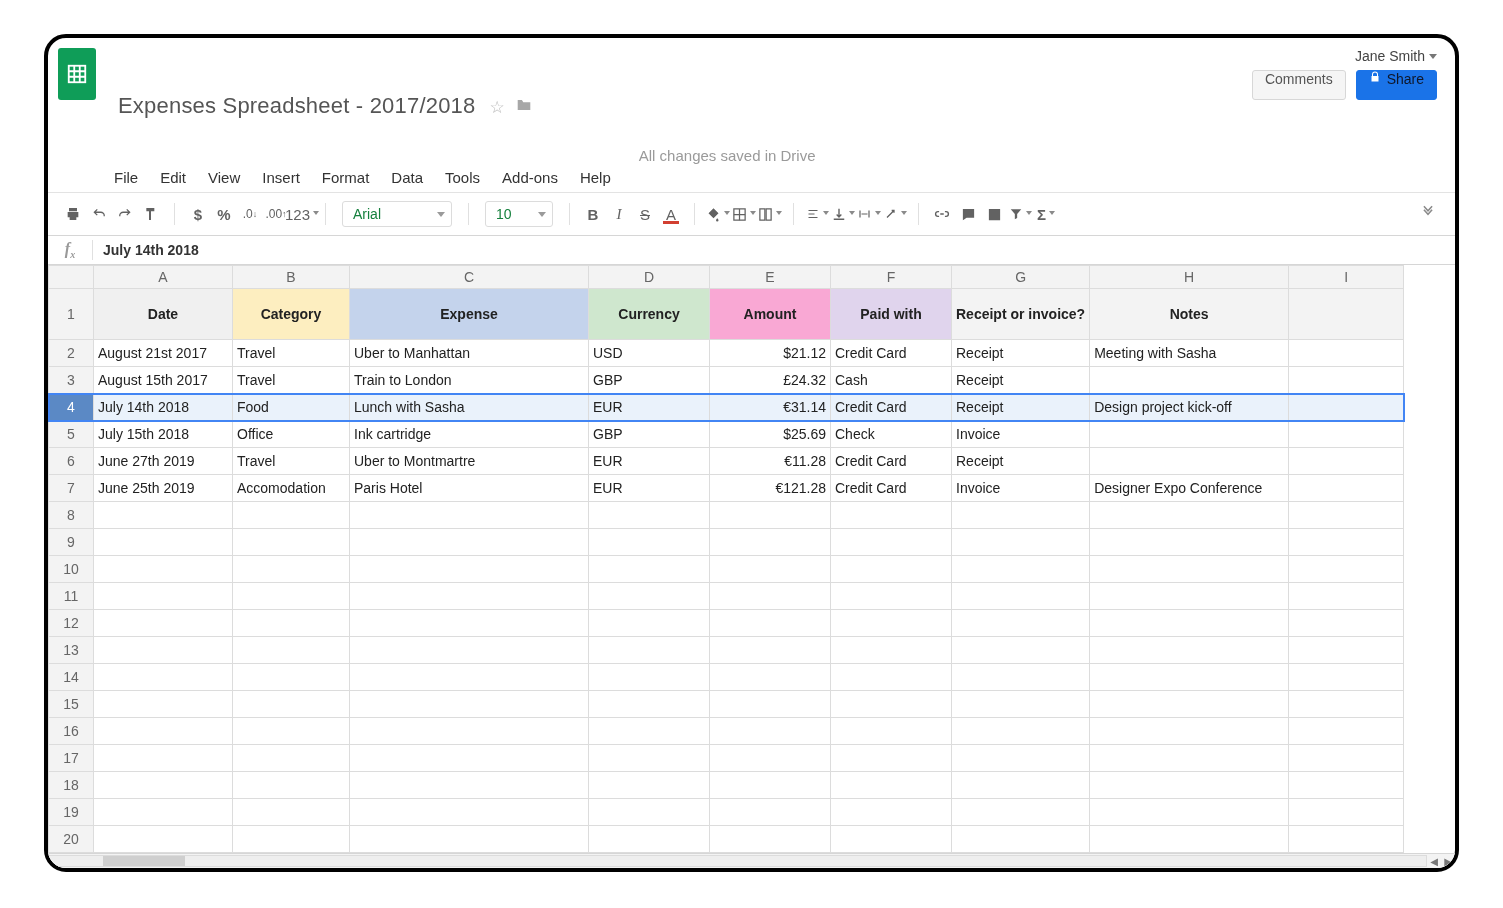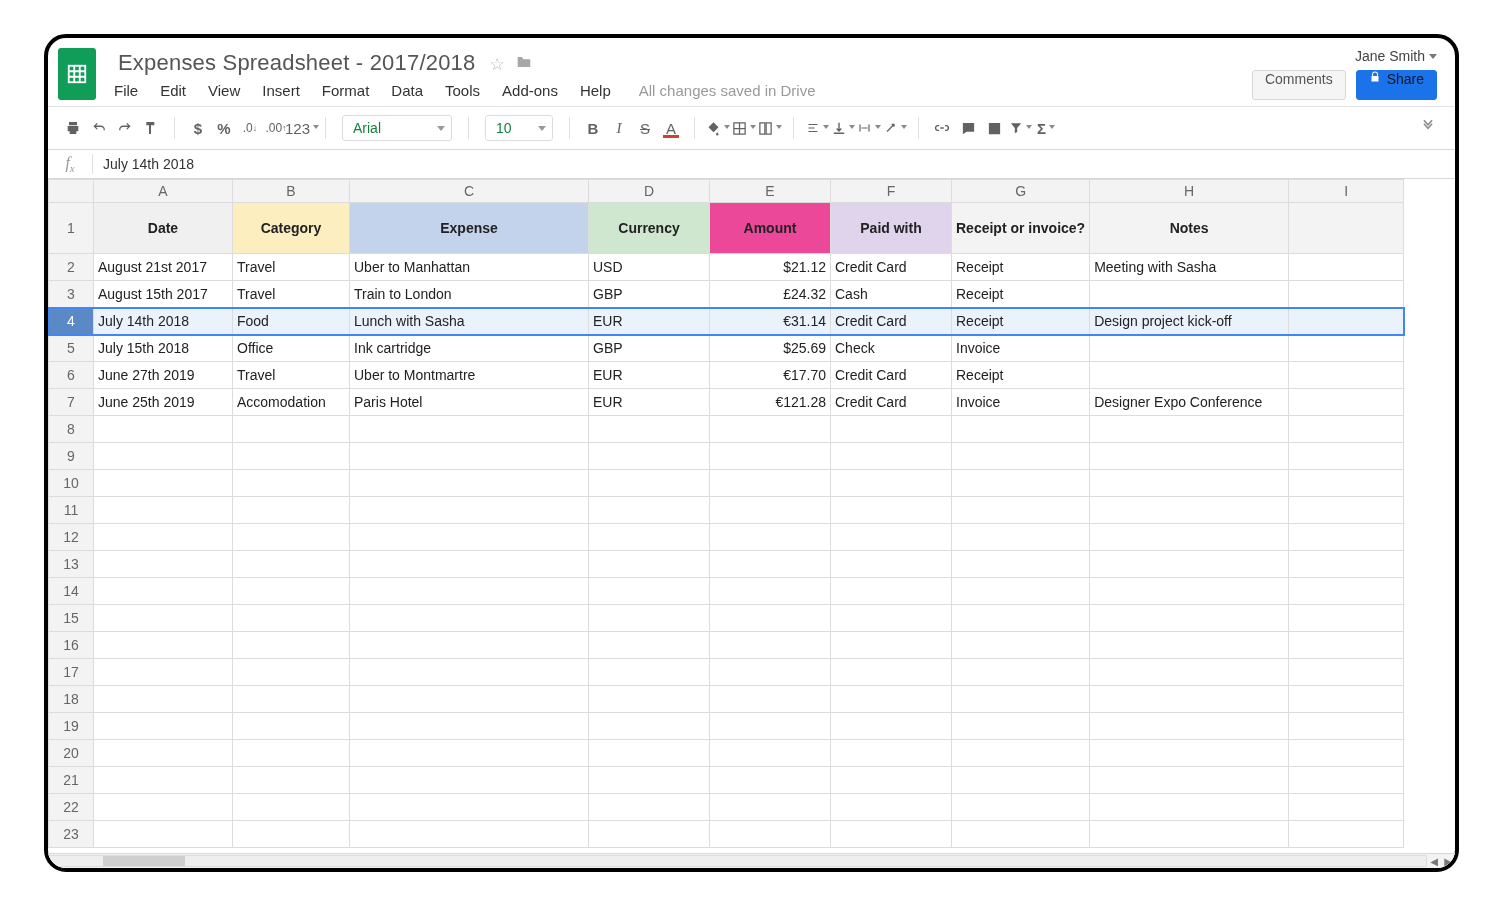--- a/index.html
+++ b/index.html
@@ -1,25 +1,25 @@
 <!DOCTYPE html>
 <html><head>
 <meta charset="utf-8">
 <style>
   html,body{margin:0;padding:0;height:100%;font-family:Arial,Helvetica,sans-serif;background:#fff;color:#222;}
   .frame{position:absolute;inset:34px 44px 36px 44px;border:4px solid #000;border-radius:22px;background:#fff;overflow:hidden;display:flex;flex-direction:column;}
   .docbar{display:flex;align-items:flex-start;padding:10px 18px 0 10px;}
   .logo{width:38px;height:52px;background:#0f9d58;border-radius:3px;margin-right:18px;display:flex;align-items:center;justify-content:center;}
   .logo svg{width:22px;height:22px;}
   .doc-mid{flex:1;}
-  .title-row{display:flex;align-items:center;}
+  .title-row{display:flex;align-items:center;margin-top:43px;}
   .doc-title{font-size:22px;color:#555;letter-spacing:.2px;padding:2px 4px;}
   .title-row .ico{color:#b9b9b9;margin-left:10px;font-size:17px;position:relative;top:1px;}
   .menu-row{display:flex;align-items:center;margin-top:4px;font-size:15px;color:#333;}
-  .menu-row .mi{margin-right:22px;cursor:pointer;}
+  .menu-row .mi{margin-right:22px;cursor:pointer;margin-top:44px;}
   .save-status{color:#9a9a9a;margin-left:6px;}
   .doc-right{margin-left:auto;display:flex;flex-direction:column;align-items:flex-end;}
   .user-row{font-size:14px;color:#444;margin-bottom:6px;}
   .user-row .caret{display:inline-block;margin-left:4px;border-top:5px solid #777;border-left:4px solid transparent;border-right:4px solid transparent;position:relative;top:-2px;}
   .btn-row{display:flex;gap:10px;}
   .btn{display:inline-flex;height:28px;padding:0 12px;border-radius:3px;font-size:14px;font-weight:400;}
   .btn.light{background:#f5f5f5;border:1px solid #d7d7d7;color:#555;}
   .btn.blue{background:#1a73e8;color:#0f172a;border:1px solid #1a73e8;}
   .btn.blue svg{margin-right:6px;}
   .toolbar{margin-top:6px;border-top:1px solid #e3e3e3;border-bottom:1px solid #d6d6d6;padding:4px 12px;display:flex;align-items:center;height:34px;}
@@ -27,38 +27,38 @@
   .tsep{width:1px;height:22px;background:#e0e0e0;margin:0 10px;}
   .tb{width:26px;height:26px;display:flex;align-items:center;justify-content:center;color:#626262;border-radius:3px;cursor:pointer;font-size:15px;}
   .tb.sm{font-size:12px;}
   .dd{height:24px;border:1px solid #dcdcdc;border-radius:3px;display:flex;align-items:center;padding:0 22px 0 10px;position:relative;color:#15803d;font-size:14px;margin:0 6px;}
   .dd .caret{position:absolute;right:6px;border-top:5px solid #9a9a9a;border-left:4px solid transparent;border-right:4px solid transparent;}
   .tb .caret{display:inline-block;margin-left:3px;border-top:4px solid #8a8a8a;border-left:3px solid transparent;border-right:3px solid transparent;position:relative;top:-1px;}
   .tb.redu{position:relative;}
   .tb.redu:after{content:"";position:absolute;left:5px;right:5px;bottom:3px;height:3px;background:#d23f31;}
   .chev{margin-left:auto;color:#8a8a8a;padding-right:8px;}
   .chev svg{transform:rotate(90deg);width:14px;}
-  .fxbar{display:flex;align-items:center;border-bottom:1px solid #d6d6d6;height:28px;}
+  .fxbar{display:flex;align-items:center;border-bottom:1px solid #d6d6d6;height:28px;font-weight:bold;}
   .fxbox{width:44px;text-align:center;font-style:italic;color:#999;border-right:1px solid #e0e0e0;font-family:'Times New Roman',serif;}
   .fxbox sub{font-size:10px;}
   .fxval{flex:1;padding:0 10px;font-size:14px;color:#333;}
   .sheet{flex:1;overflow:auto;position:relative;}
   table.grid{border-collapse:collapse;table-layout:fixed;}
   table.grid th,table.grid td{border:1px solid #dcdcdc;font-size:14px;}
   table.grid th{background:#f3f3f3;color:#666;font-weight:400;height:20px;}
   .corner{width:42px;background:#f3f3f3;border:1px solid #dcdcdc;}
   .rh{width:42px;text-align:center;background:#f3f3f3;color:#666;font-size:13px;height:22px;}
   .rh.sel{background:#5b89c5;color:#fff;}
   td.c{padding:2px 4px;height:22px;overflow:hidden;white-space:nowrap;text-overflow:clip;}
   tr.hdr td.c{text-align:center;font-weight:700;height:46px;background:#f3f3f3;}
   tr.hdr td.c.date{background:#f0f0f0;}
   tr.hdr td.c.cat{background:#fdeec0;margin-left:28px;}
   tr.hdr td.c.exp{background:#c4d3ec;}
   tr.hdr td.c.cur{background:#cfe7ce;}
-  tr.hdr td.c.amt{background:#ec4899;}
+  tr.hdr td.c.amt{background:#f9a8d4;}
   tr.hdr td.c.paid{background:#e0d4ed;}
   tr.sel td.c{background:#eaf2fb;}
   tr.sel{outline:2px solid #4285f4;outline-offset:-1px;}
   td.c.right{text-align:right;}
   .hscroll{height:14px;border-top:1px solid #d6d6d6;background:#f3f3f3;display:flex;align-items:center;}
   .hscroll .track{flex:1;height:10px;background:#eee;position:relative;border:1px solid #dcdcdc;}
   .hscroll .thumb{position:absolute;left:54px;width:82px;top:0;bottom:0;background:#cfcfcf;}
   .hscroll .arrow{width:14px;height:12px;display:flex;align-items:center;justify-content:center;color:#777;font-size:10px;}
 </style>
 </head>
@@ -339,21 +339,21 @@
             <td class="c">Invoice</td>
             <td class="c"></td>
             <td class="c"></td>
           </tr>
           <tr class=" ">
             <th class="rh ">6</th>
             <td class="c">June 27th 2019</td>
             <td class="c">Travel</td>
             <td class="c">Uber to Montmartre</td>
             <td class="c">EUR</td>
-            <td class="c right">€17.70</td>
+            <td class="c right">€11.28</td>
             <td class="c">Credit Card</td>
             <td class="c">Receipt</td>
             <td class="c"></td>
             <td class="c"></td>
           </tr>
           <tr class=" ">
             <th class="rh ">7</th>
             <td class="c">June 25th 2019</td>
             <td class="c">Accomodation</td>
             <td class="c">Paris Hotel</td>

